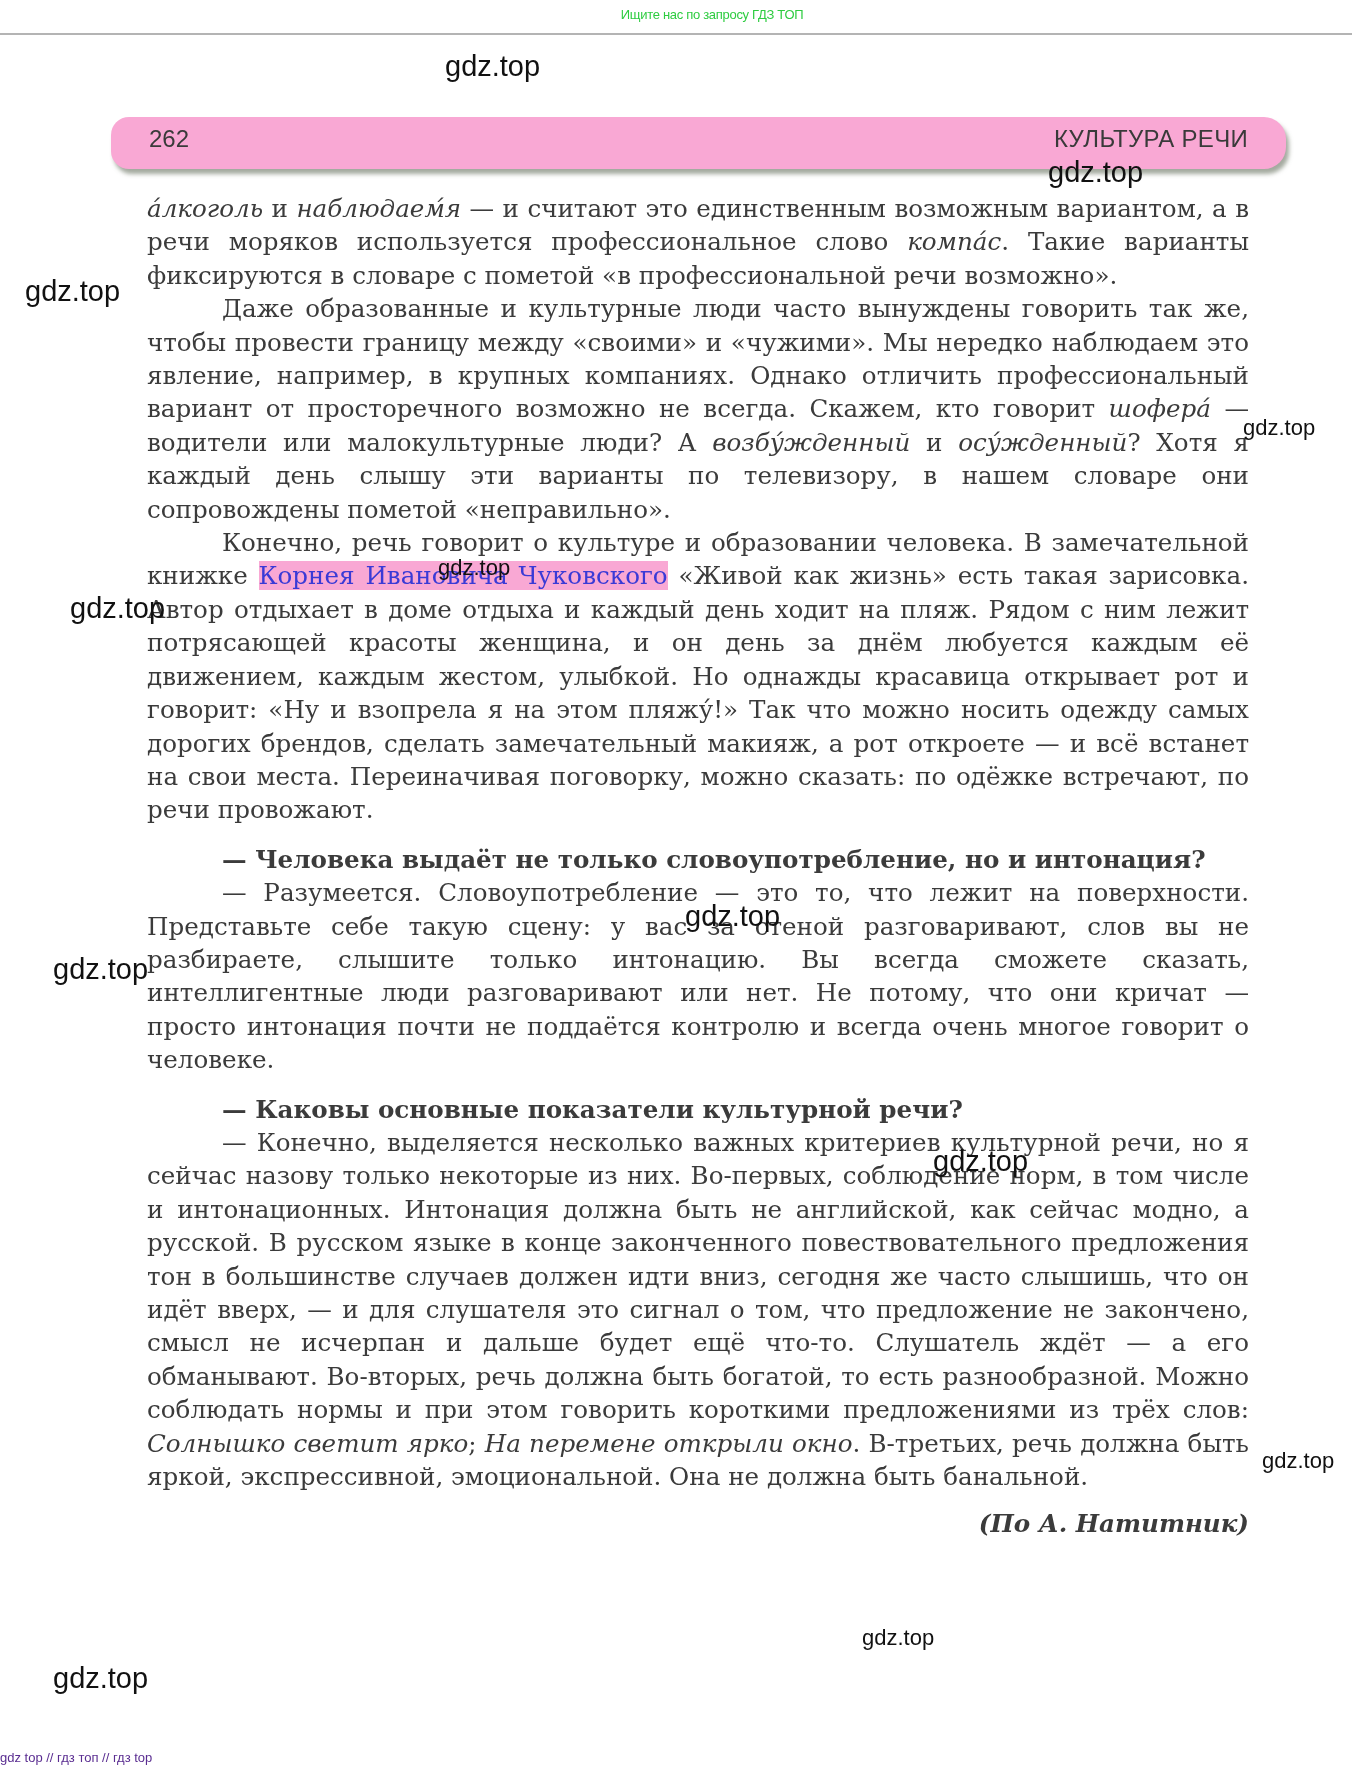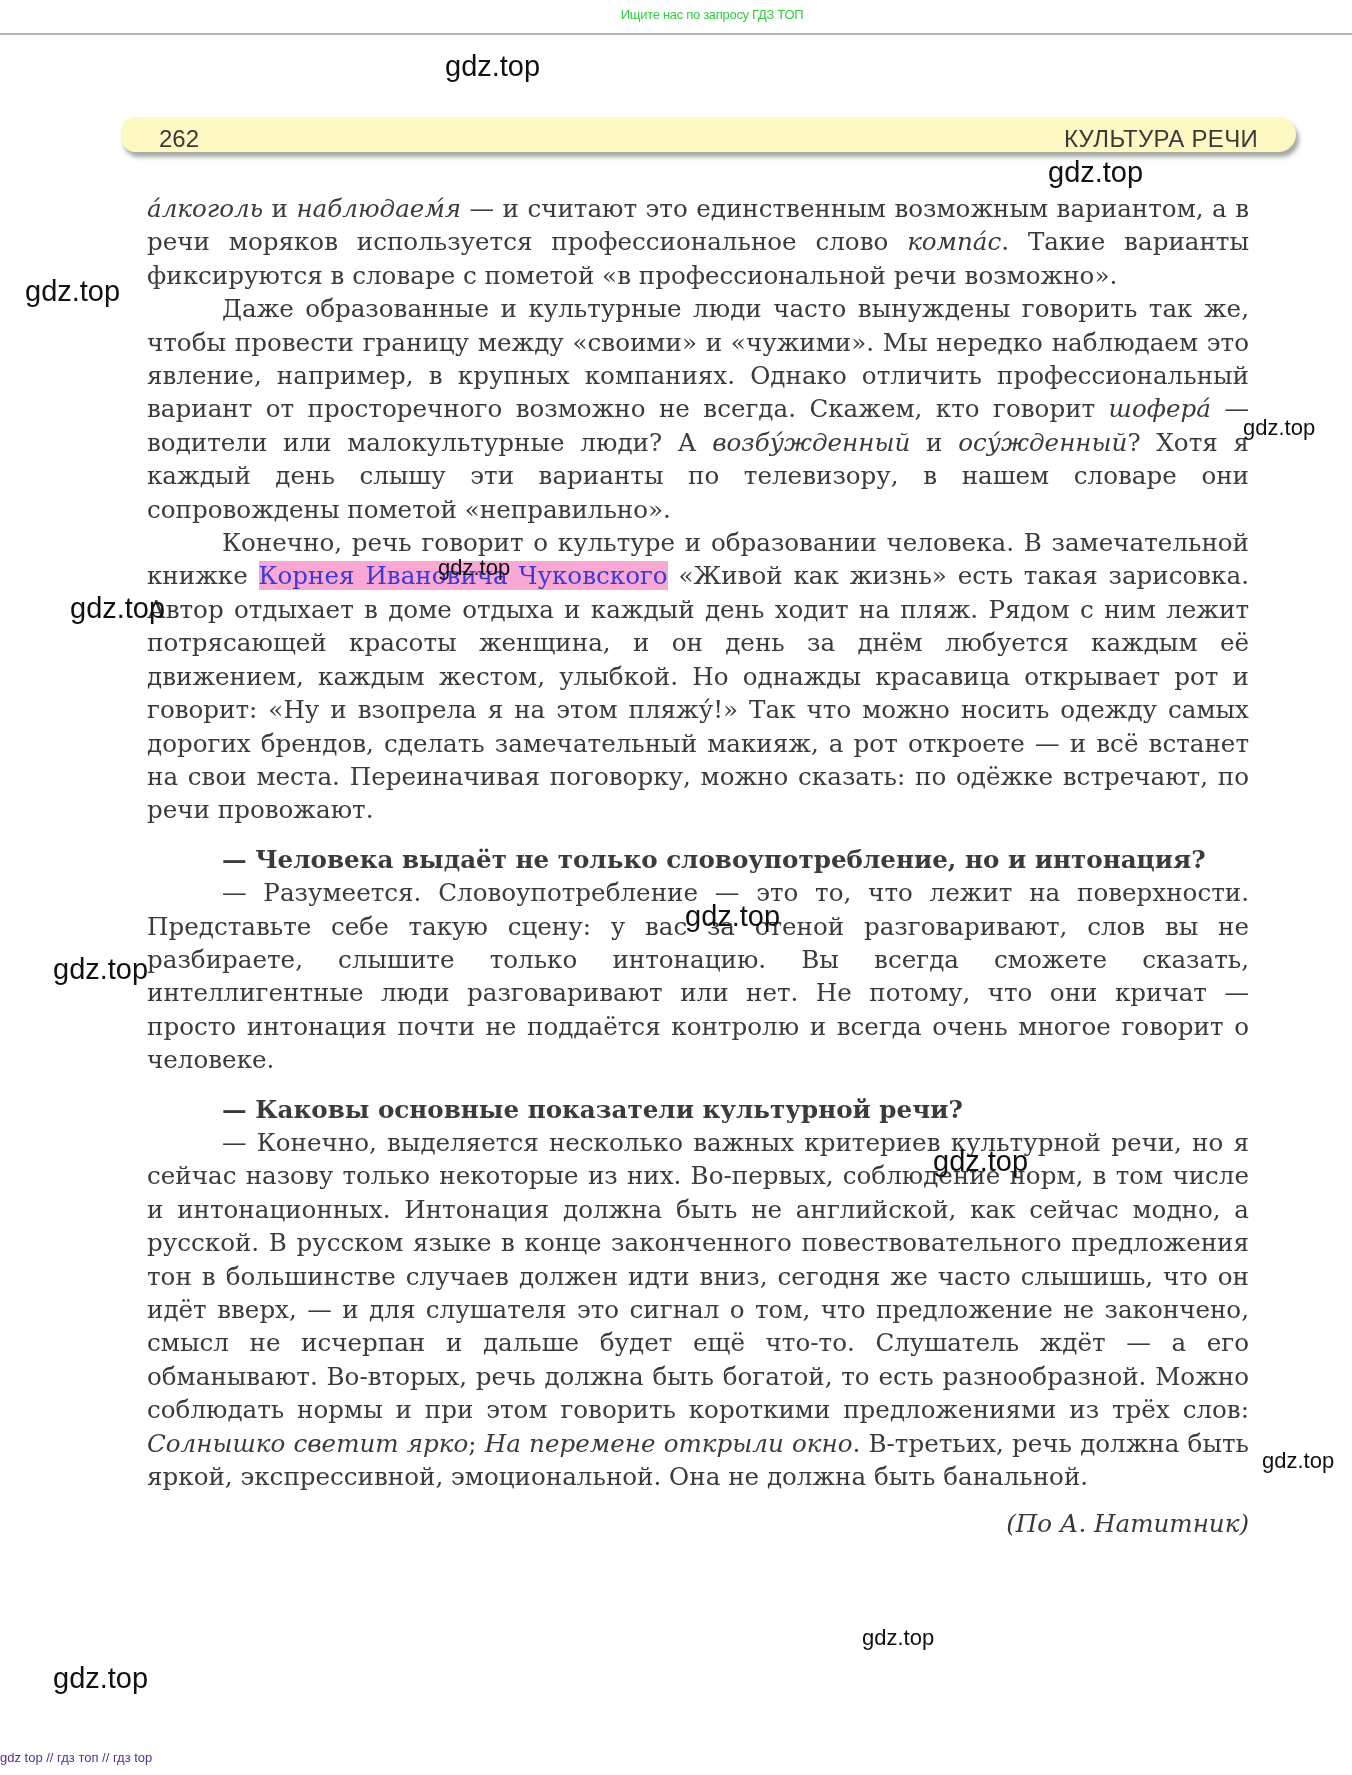--- a/index.html
+++ b/index.html
@@ -3,37 +3,37 @@
 <meta charset="utf-8">
 <style>
   html, body { margin:0; padding:0; }
   body { width:1352px; height:1775px; background:#ffffff; position:relative; overflow:hidden;
          font-family:"DejaVu Serif", serif; }
   .topbar { position:absolute; left:0; top:0; width:1352px; height:34px; }
   .topbar .ad { position:absolute; left:0; width:1352px; top:7px; text-align:center;
                 font-family:"Liberation Sans", sans-serif; font-size:13px; color:#2ecc40; letter-spacing:-0.3px;margin-left:36px; }
   .topbar .rule { position:absolute; left:0; top:33px; width:1352px; height:2px; background:#b4b4b4; }
 
-  .header-band { position:absolute; left:121px; top:117px; width:1175px; height:35px;
-                 background:#fef9c3; border-radius:18px 22px 22px 18px;
+  .header-band { position:absolute; left:111px; top:117px; width:1175px; height:52px;
+                 background:#f9a8d4; border-radius:18px 22px 22px 18px;
                  box-shadow:3px 5px 4px rgba(90,100,80,0.55); }
   .header-band .page-num { position:absolute; left:38px; top:8px; font-family:"Liberation Sans", sans-serif;
                  font-size:24px; color:#3a3a3a; }
   .header-band .section { position:absolute; right:38px; top:8px; font-family:"Liberation Sans", sans-serif;
                  font-size:24px; color:#3a3a3a; letter-spacing:0.3px; }
 
   .body-text { position:absolute; left:147px; width:1102px; top:192px; color:#3b3b3b;
                font-size:24.6px; line-height:33.4px; text-align:justify; }
   .body-text p { margin:0; }
   .body-text p.indent { text-indent:75px; }
   .body-text p.gap { margin-top:16px; }
   .body-text .i { font-style:italic; }
   .body-text .b { font-weight:bold; }
   .body-text .link { color:#3a3ad6; background:#f9a8d4; }
-  .body-text .cite { text-align:right; font-style:italic; margin-top:14px; }
+  .body-text .cite { text-align:right; font-style:italic; margin-top:14px;font-weight:bold; }
 
   .wm { position:absolute; font-family:"Liberation Sans", sans-serif; color:#111; }
   .wm.big { font-size:29px; }
   .wm.small { font-size:22px; }
 
   .bottom-links { position:absolute; left:0; width:1352px; top:1750px; text-align:left;
                   font-family:"Liberation Sans", sans-serif; font-size:13px; color:#5a2d91; }
 </style>
 </head>
 <body>

